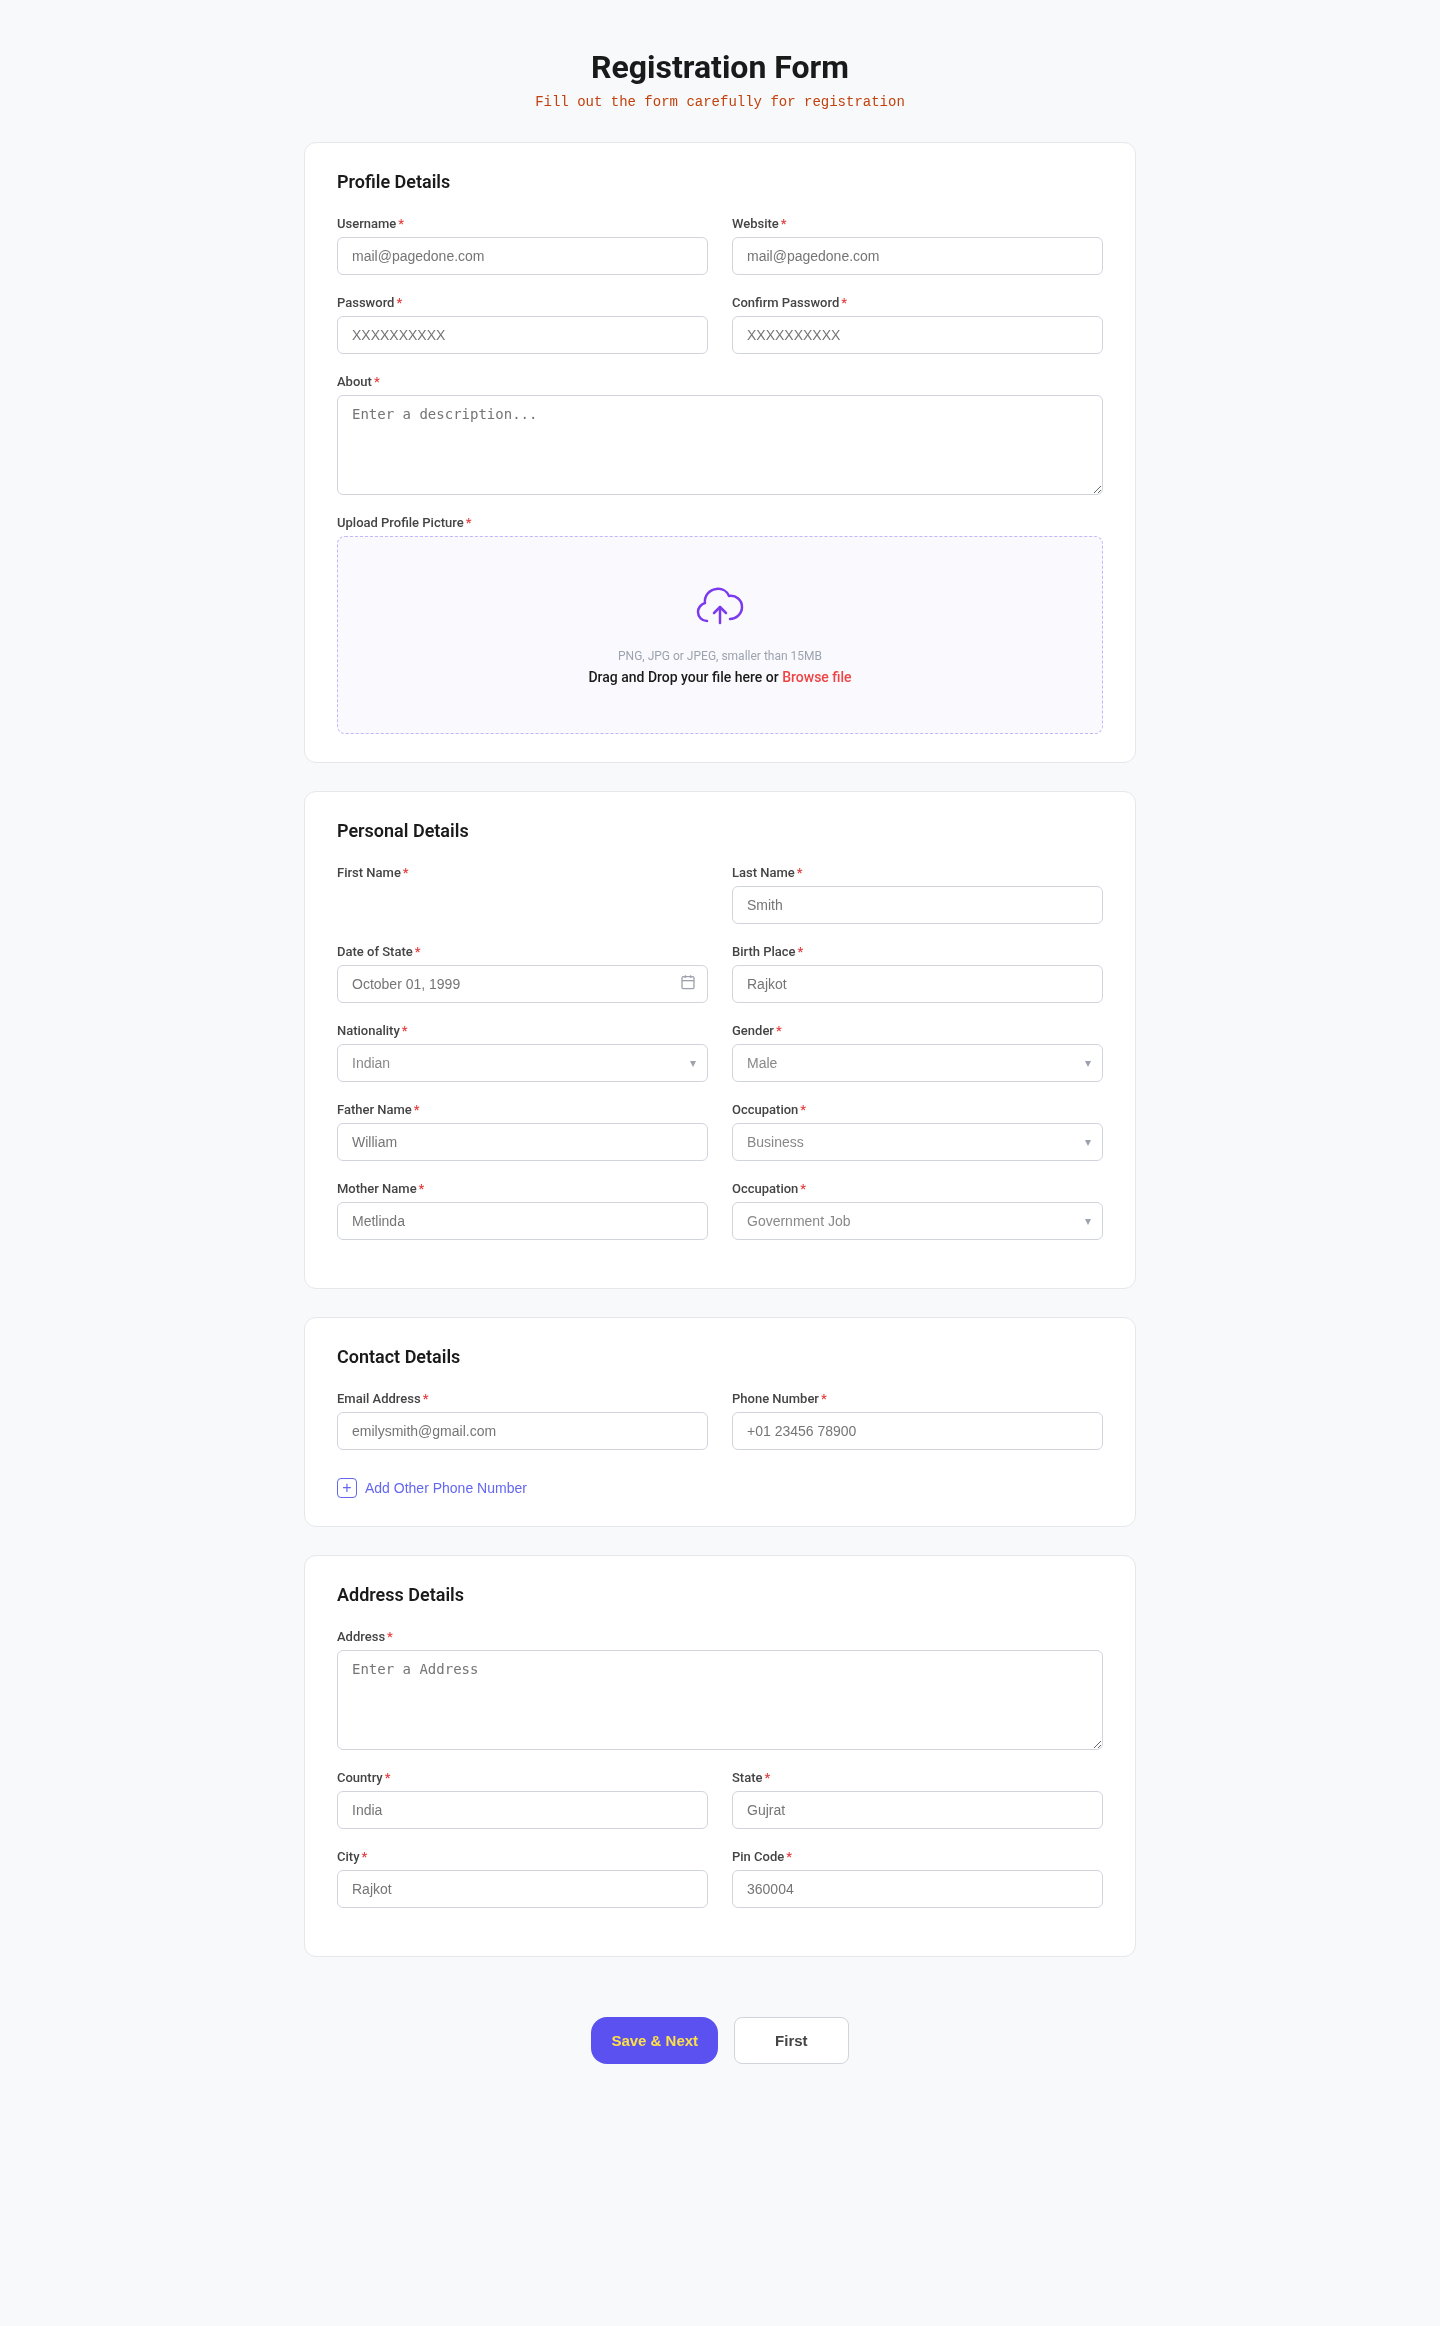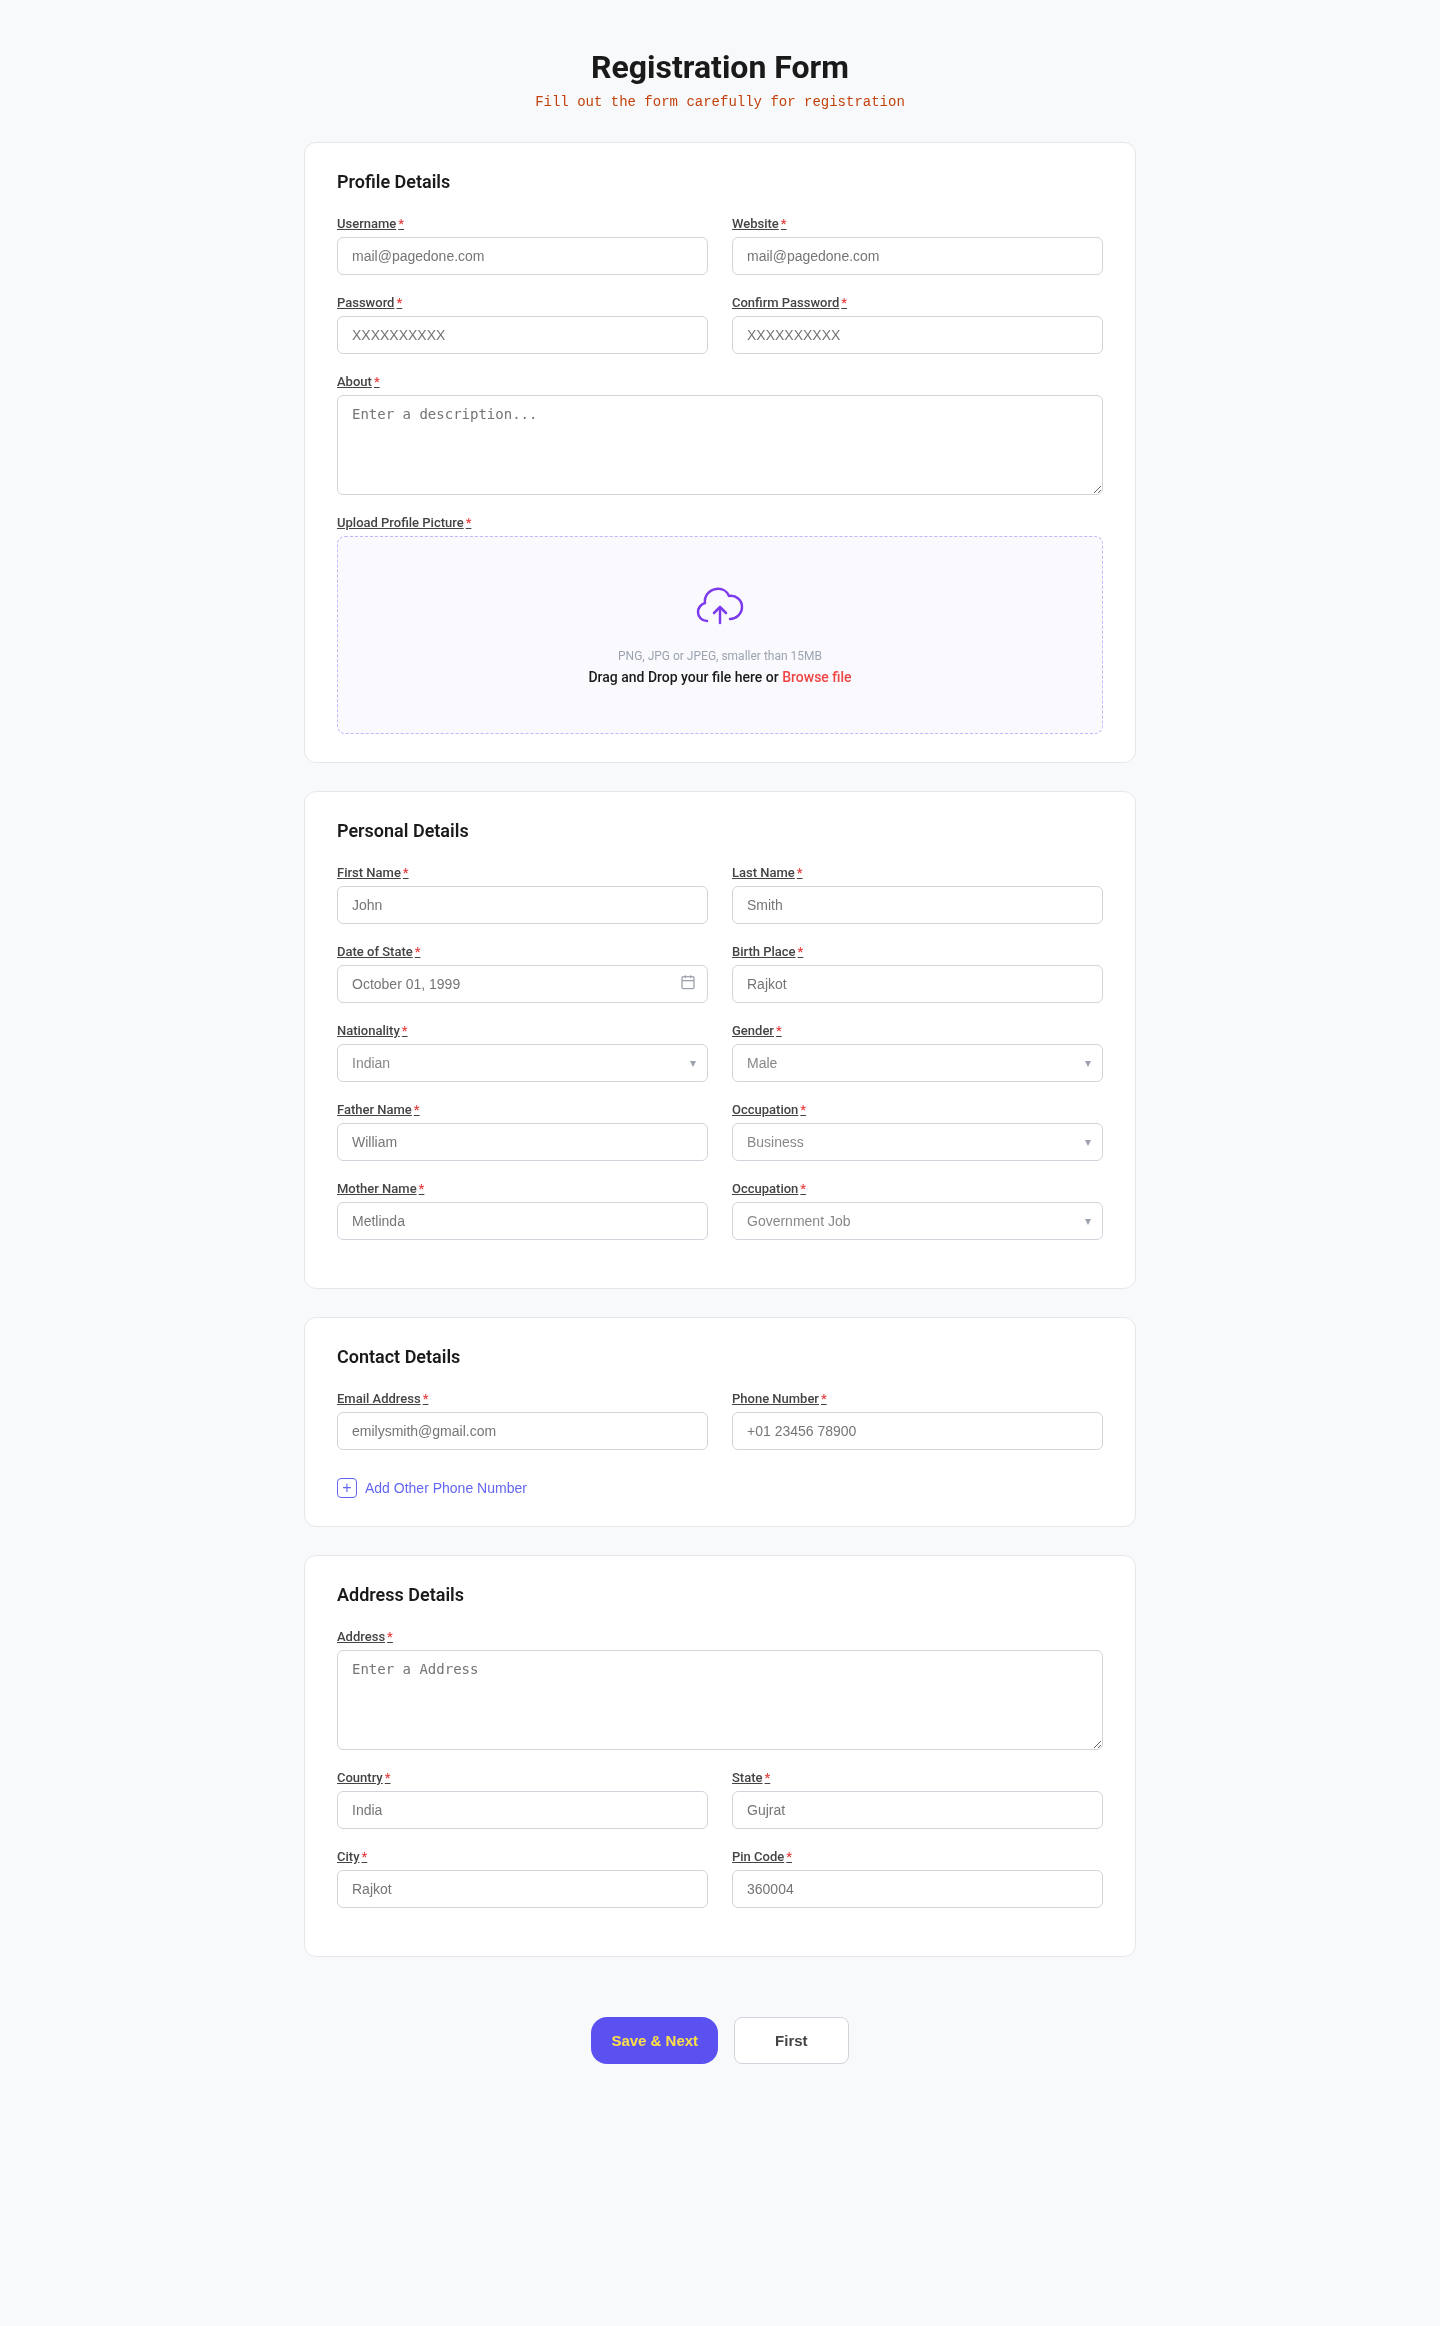--- a/index.html
+++ b/index.html
@@ -53,21 +53,20 @@
       flex-direction: column;
     }
     .form-group.full-width {
       flex: 1 1 100%;
     }
     label {
       font-size: 13px;
       color: #444;
       margin-bottom: 6px;
       font-weight: 500;
-      text-decoration: underline;
     }
     label .required {
       color: #e53e3e;
       margin-left: 2px;
     }
     input[type="text"],
     input[type="email"],
     input[type="password"],
     input[type="date"],
     textarea,
@@ -267,21 +266,20 @@
   </div>
 
   <div class="section-card">
     <h2 class="section-title">Personal Details</h2>
 
     <div class="form-row">
       <div class="form-group">
         <label>
           <span>First Name</span><span class="required">*</span>
         </label>
-        <input type="text" placeholder="John" style="">
       </div>
       <div class="form-group">
         <label>
           <span>Last Name</span><span class="required">*</span>
         </label>
         <input type="text" placeholder="Smith" style="">
       </div>
     </div>
 
     <div class="form-row">

